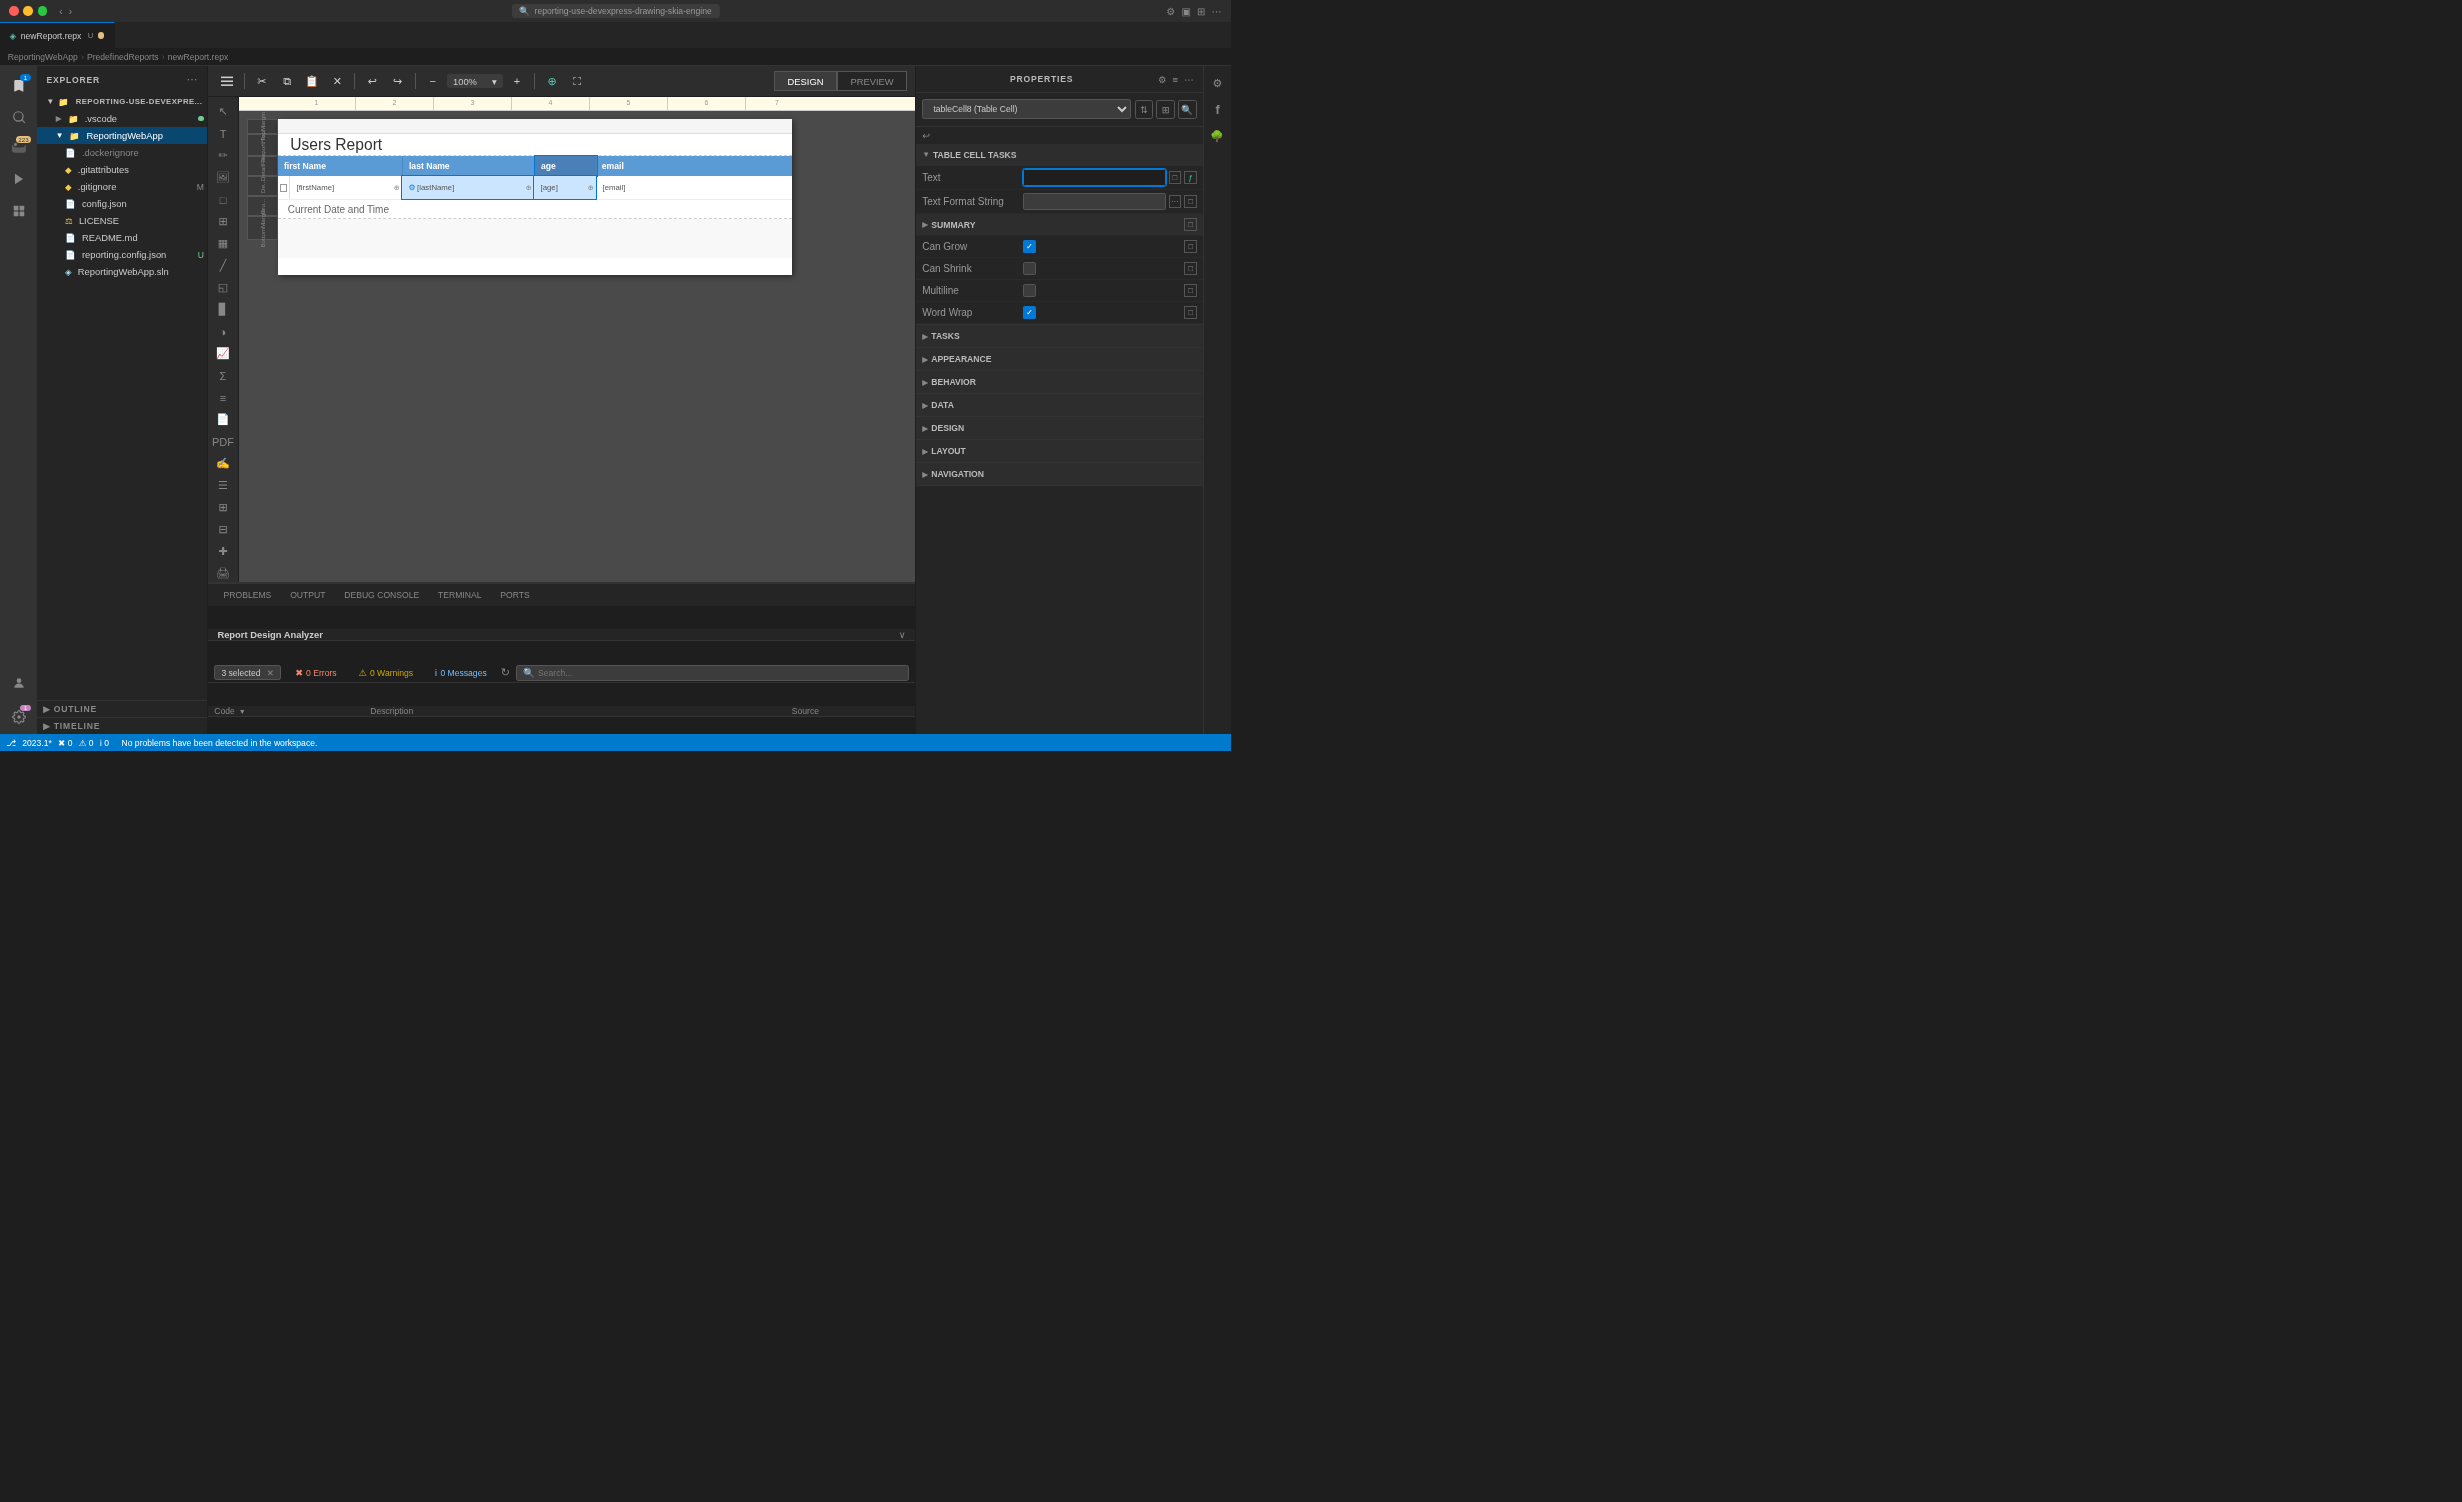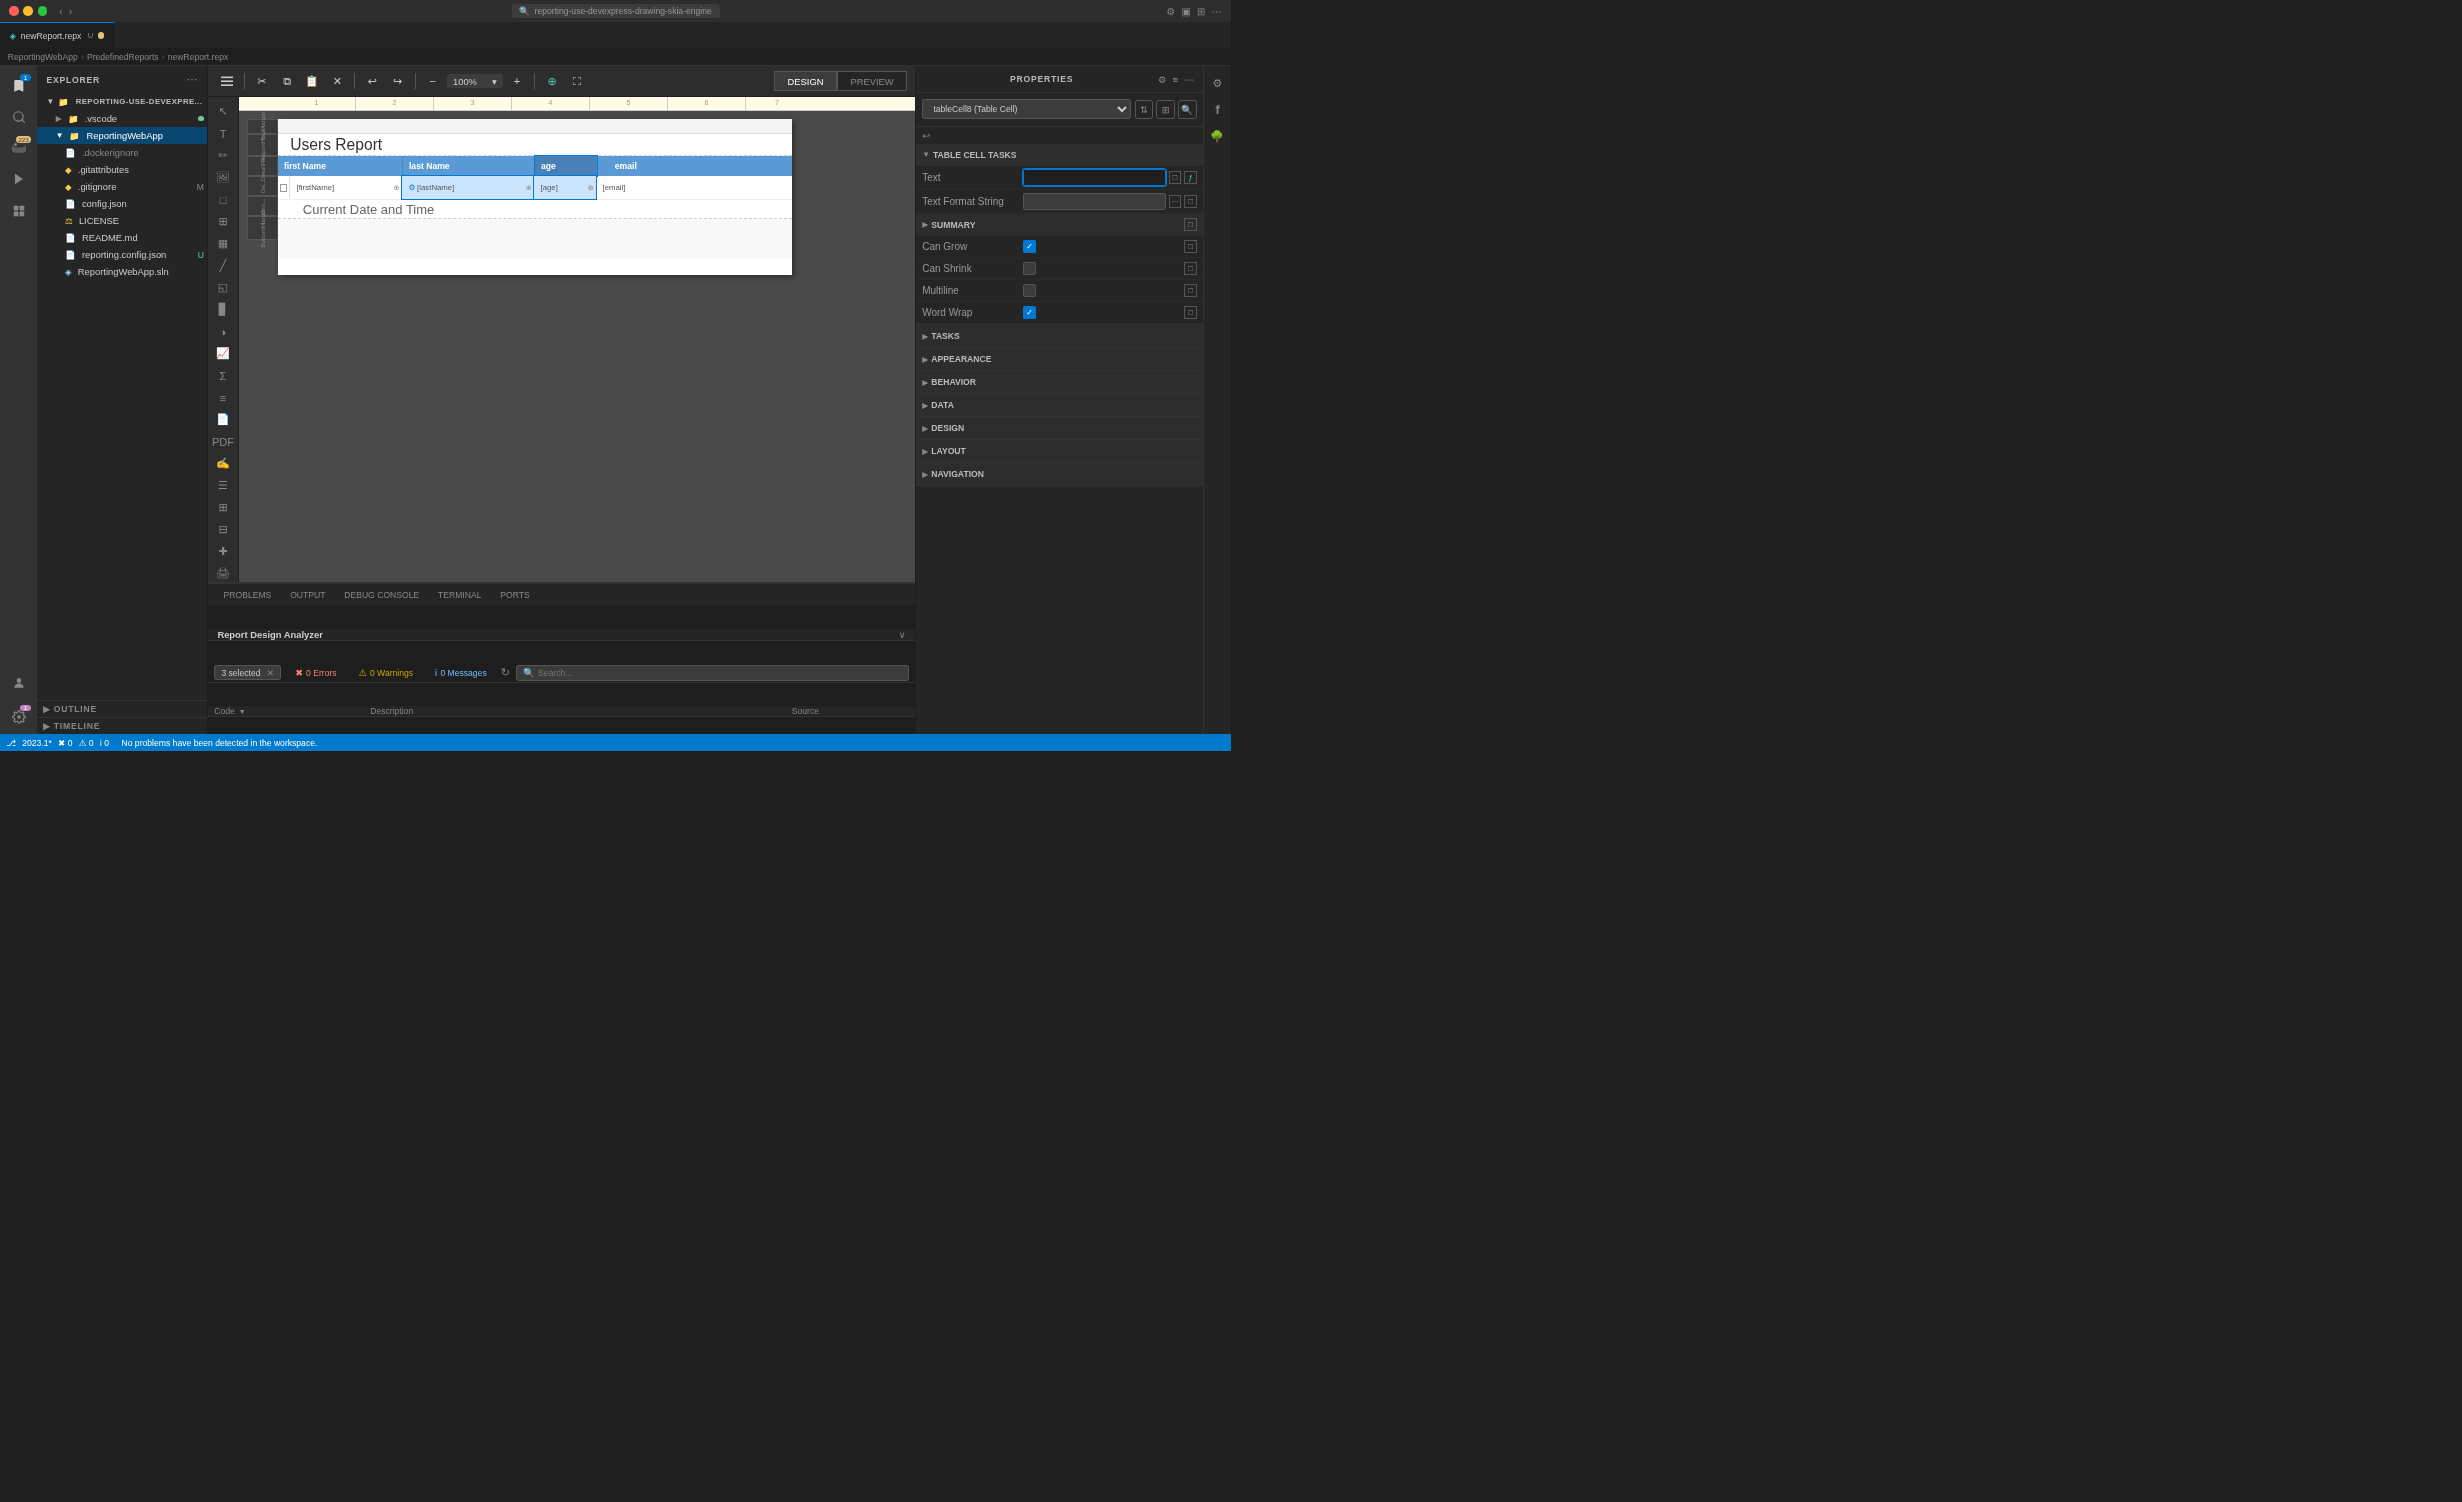--- a/index.html
+++ b/index.html
@@ -416,21 +416,21 @@
               <div style="height:20px; background:#5b9bd5; display:flex;">
                 <div style="width:125px; display:flex; align-items:center; padding:0 6.2px; color:white; font-size:8.6px; font-weight:600; border-right:0.8px solid #4a8ac4; cursor:pointer;">
                   <span>first Name</span>
                 </div>
                 <div style="width:132px; display:flex; align-items:center; padding:0 6.2px; color:white; font-size:8.6px; font-weight:600; border-right:0.8px solid #4a8ac4; cursor:pointer;">
                   <span>last Name</span>
                 </div>
                 <div style="width:62px; display:flex; align-items:center; padding:0 6.2px; color:white; font-size:8.6px; font-weight:600; border-right:0.8px solid #4a8ac4; cursor:pointer; background:#4a80b8; outline:1.6px solid #0078d4;">
                   <span>age</span>
                 </div>
-                <div style="width:125px; display:flex; align-items:center; padding:0 18px; color:white; font-size:8.6px; font-weight:600; cursor:pointer;">
+                <div style="width:125px; display:flex; align-items:center; padding:0 5px; color:white; font-size:8.6px; font-weight:600; cursor:pointer;">
                   <span>email</span>
                 </div>
               </div>
 
               <div style="height:24px; display:flex; border-bottom:0.8px solid #eee; position:relative;">
 
                 <div style="width:12.5px; display:flex; align-items:center; justify-content:center; border-right:0.8px solid #ddd;">
                   <div style="width:7.8px; height:7.8px; border:0.8px solid #999;"></div>
                 </div>
                 <div style="width:112px; display:flex; align-items:center; padding:0 6.2px; font-size:7.8px; color:#555; border-right:0.8px solid #ddd; position:relative;">
@@ -444,21 +444,21 @@
                 </div>
                 <div style="width:62px; display:flex; align-items:center; padding:0 6.2px; font-size:7.8px; color:#555; border-right:0.8px solid #ddd; position:relative; background:#cce5ff; outline:1.6px solid #0078d4;">
                   <span>[age]</span>
                   <span style="position:absolute; right:1.6px; top:50%; transform:translateY(-50%); font-size:7px; color:#888;">⊕</span>
                 </div>
                 <div style="width:125px; display:flex; align-items:center; padding:0 6.2px; font-size:7.8px; color:#555;">
                   <span>[email]</span>
                 </div>
               </div>
 
-              <div style="height:18.7px; display:flex; align-items:center; padding-left:25px; font-size:13px; color:#666; border-bottom:0.8px dashed #ccc;">
+              <div style="height:18.7px; display:flex; align-items:center; padding-left:10px; font-size:10px; color:#666; border-bottom:0.8px dashed #ccc;">
                 <span>Current Date and Time</span>
               </div>
 
               <div style="height:39px; background:#f8f8f8;"></div>
             </div>
           </div>
         </div>
 
       </div>
 

